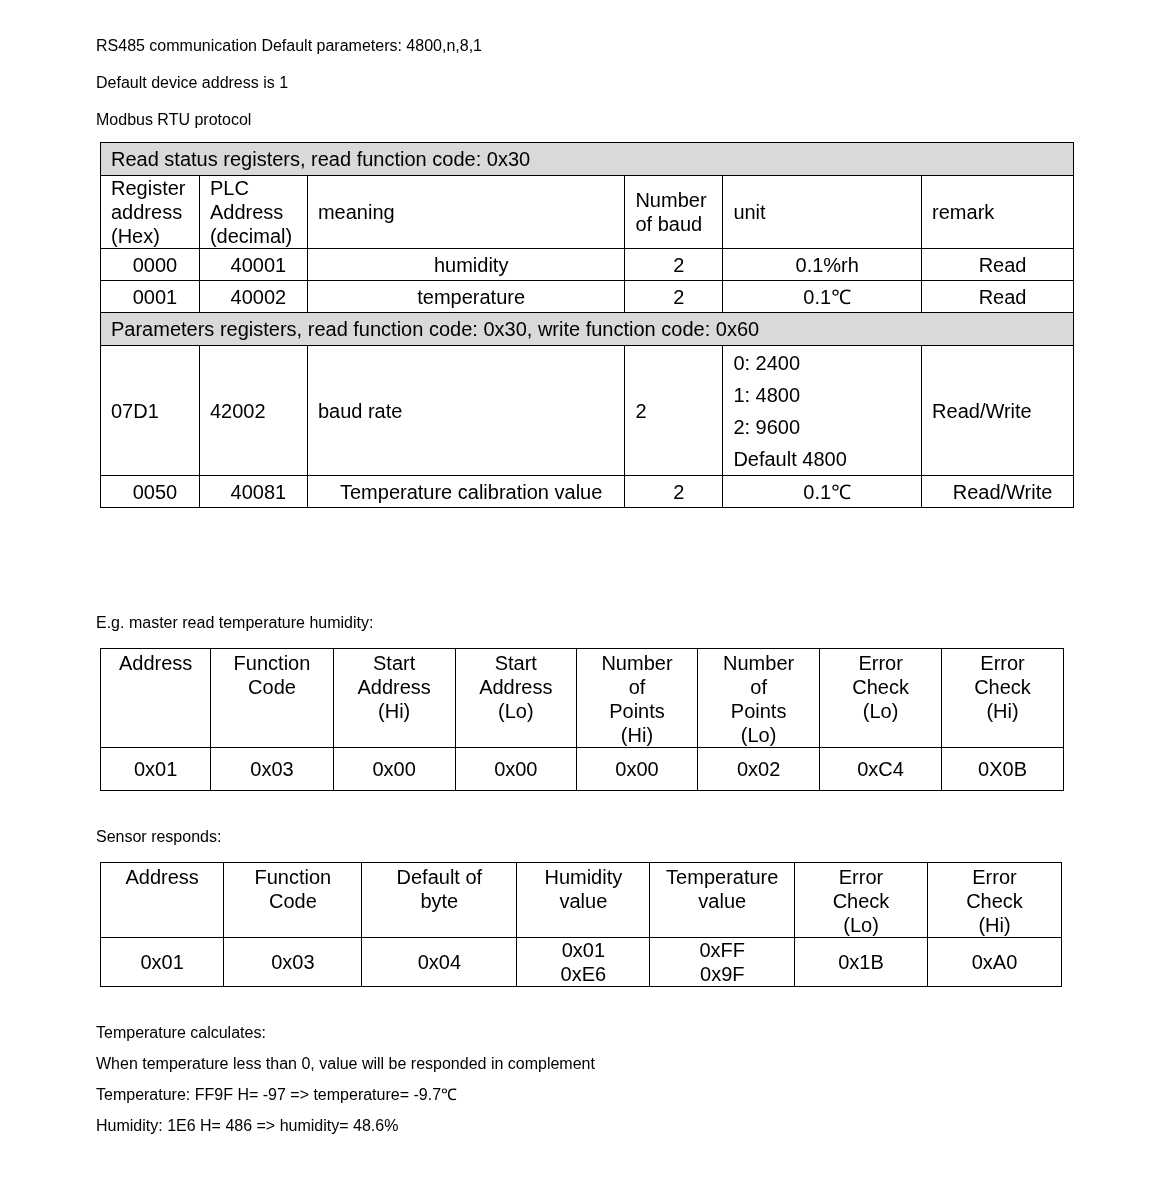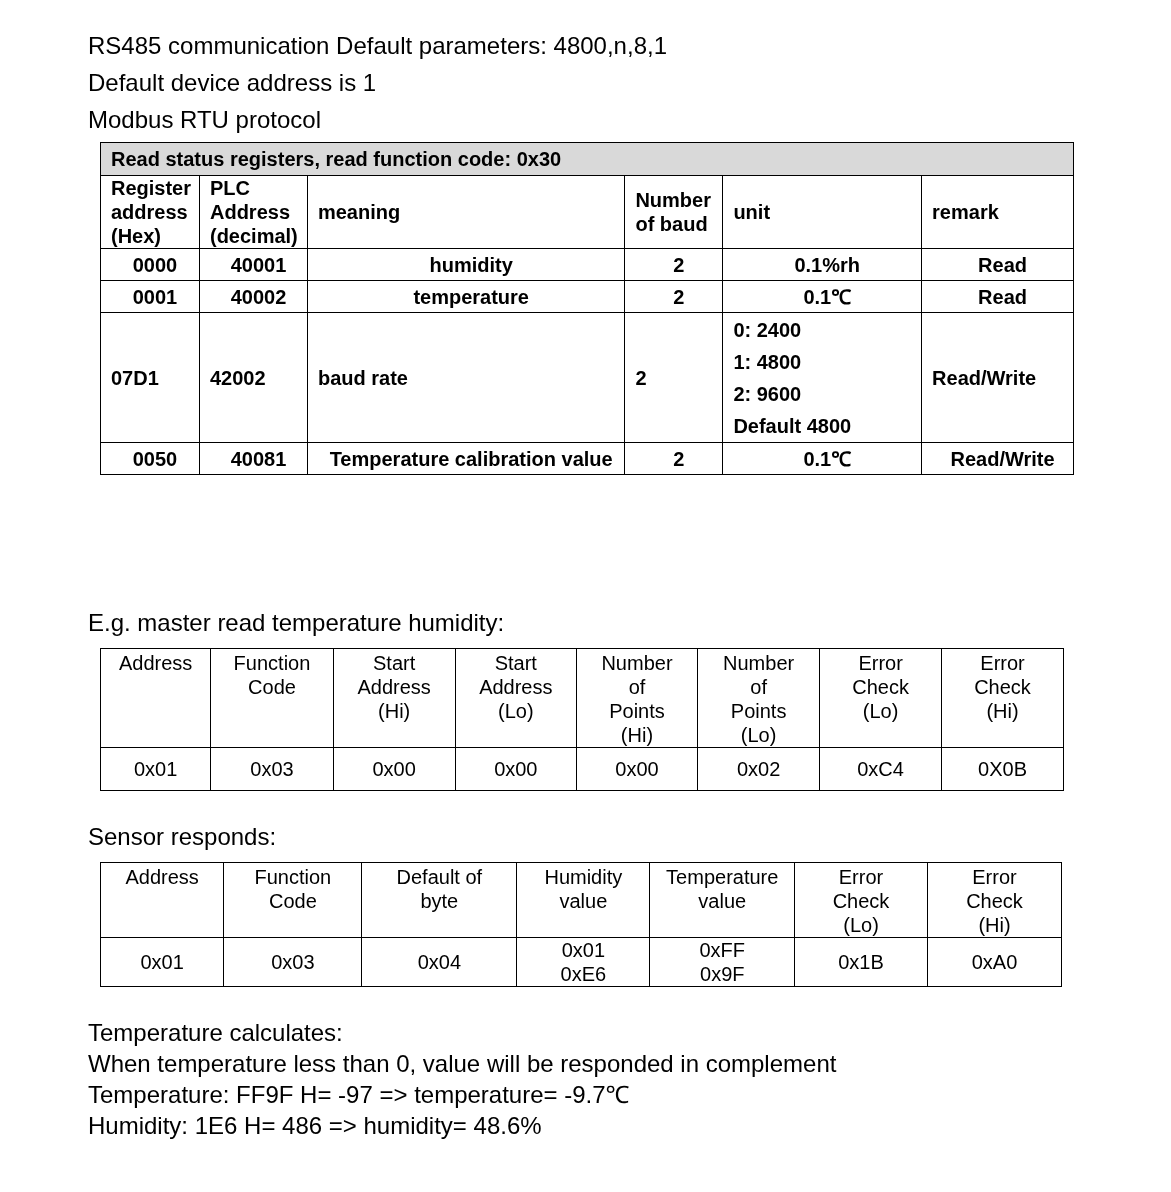--- a/index.html
+++ b/index.html
@@ -1,26 +1,26 @@
 <!DOCTYPE html>
 <html><head>
 <meta charset="utf-8">
 <style>
   html, body { margin: 0; padding: 0; background: #ffffff; }
   body {
     width: 1171px; height: 1192px; position: relative; overflow: hidden;
     font-family: "Liberation Sans", sans-serif; color: #000; font-size: 20px;
   }
-  .line { position: absolute; left: 88px; font-size: 24px; line-height: 24px; white-space: nowrap; }
+  .line { position: absolute; left: 96px; font-size: 16px; line-height: 24px; white-space: nowrap; }
   table { border-collapse: collapse; position: absolute; font-family: "Liberation Sans", sans-serif; }
   td { border: 1.5px solid #000; font-size: 20px; line-height: 24px; padding: 0; }
 
   
   #reg { left: 100px; top: 142px; width: 974px; }
-  #reg td { padding-left: 10px; vertical-align: middle; font-weight: bold; }
+  #reg td { padding-left: 10px; vertical-align: middle; }
   #reg tr.sec td { background: #d9d9d9; height: 32px; }
   #reg tr.hdr td { height: 71px; }
   #reg tr.r td { height: 31px; text-align: center; }
   #reg tr.tall td { height: 129px; margin-top: 43px; }
   #reg .c1 { width: 88px; } #reg .c2 { width: 97px; } #reg .c3 { width: 307px; }
   #reg .c4 { width: 87px; } #reg .c5 { width: 188px; } #reg .c6 { width: 141px; }
   .ml div { line-height: 32px; }
 
   
   #req { left: 100px; top: 648px; width: 964px; }
@@ -72,20 +72,23 @@
     <td>Read</td>
   </tr>
   <tr class="r">
     <td>0001</td>
     <td>40002</td>
     <td>temperature</td>
     <td>2</td>
     <td>0.1℃</td>
     <td>Read</td>
   </tr>
+  <tr class="sec">
+    <td colspan="6">Parameters registers, read function code: 0x30, write function code: 0x60</td>
+  </tr>
   <tr class="tall">
     <td>07D1</td>
     <td>42002</td>
     <td>baud rate</td>
     <td>2</td>
     <td class="ml">
       <div>0: 2400</div>
       <div>1: 4800</div>
       <div>2: 9600</div>
       <div>Default 4800</div>

